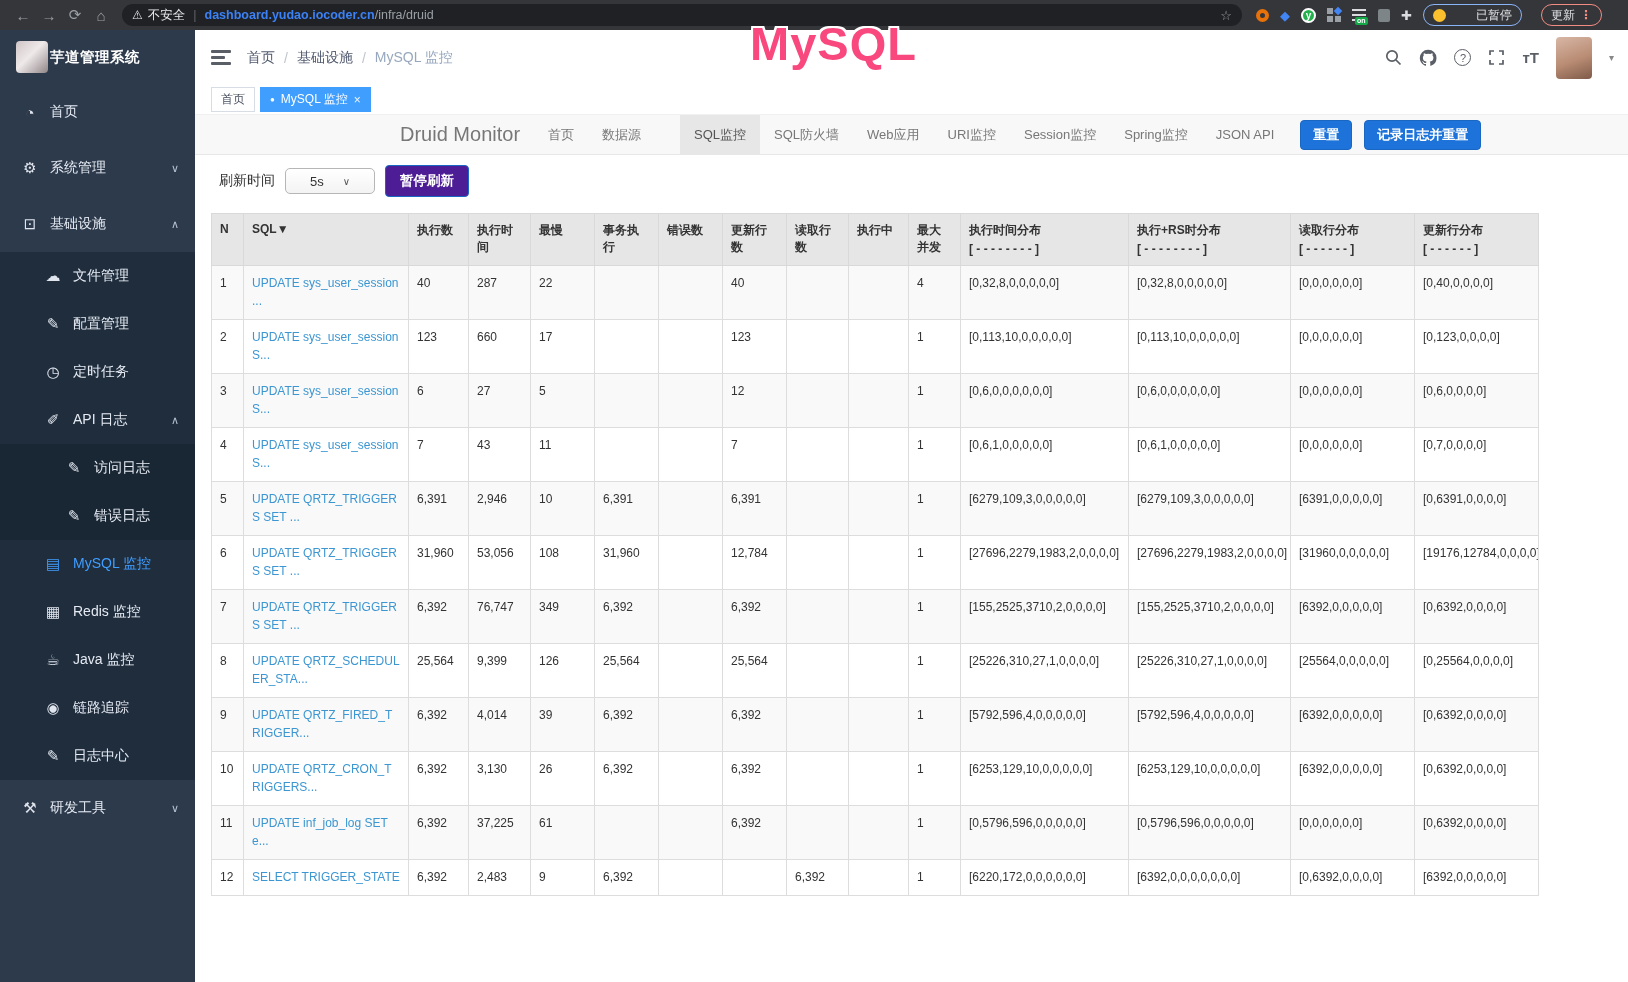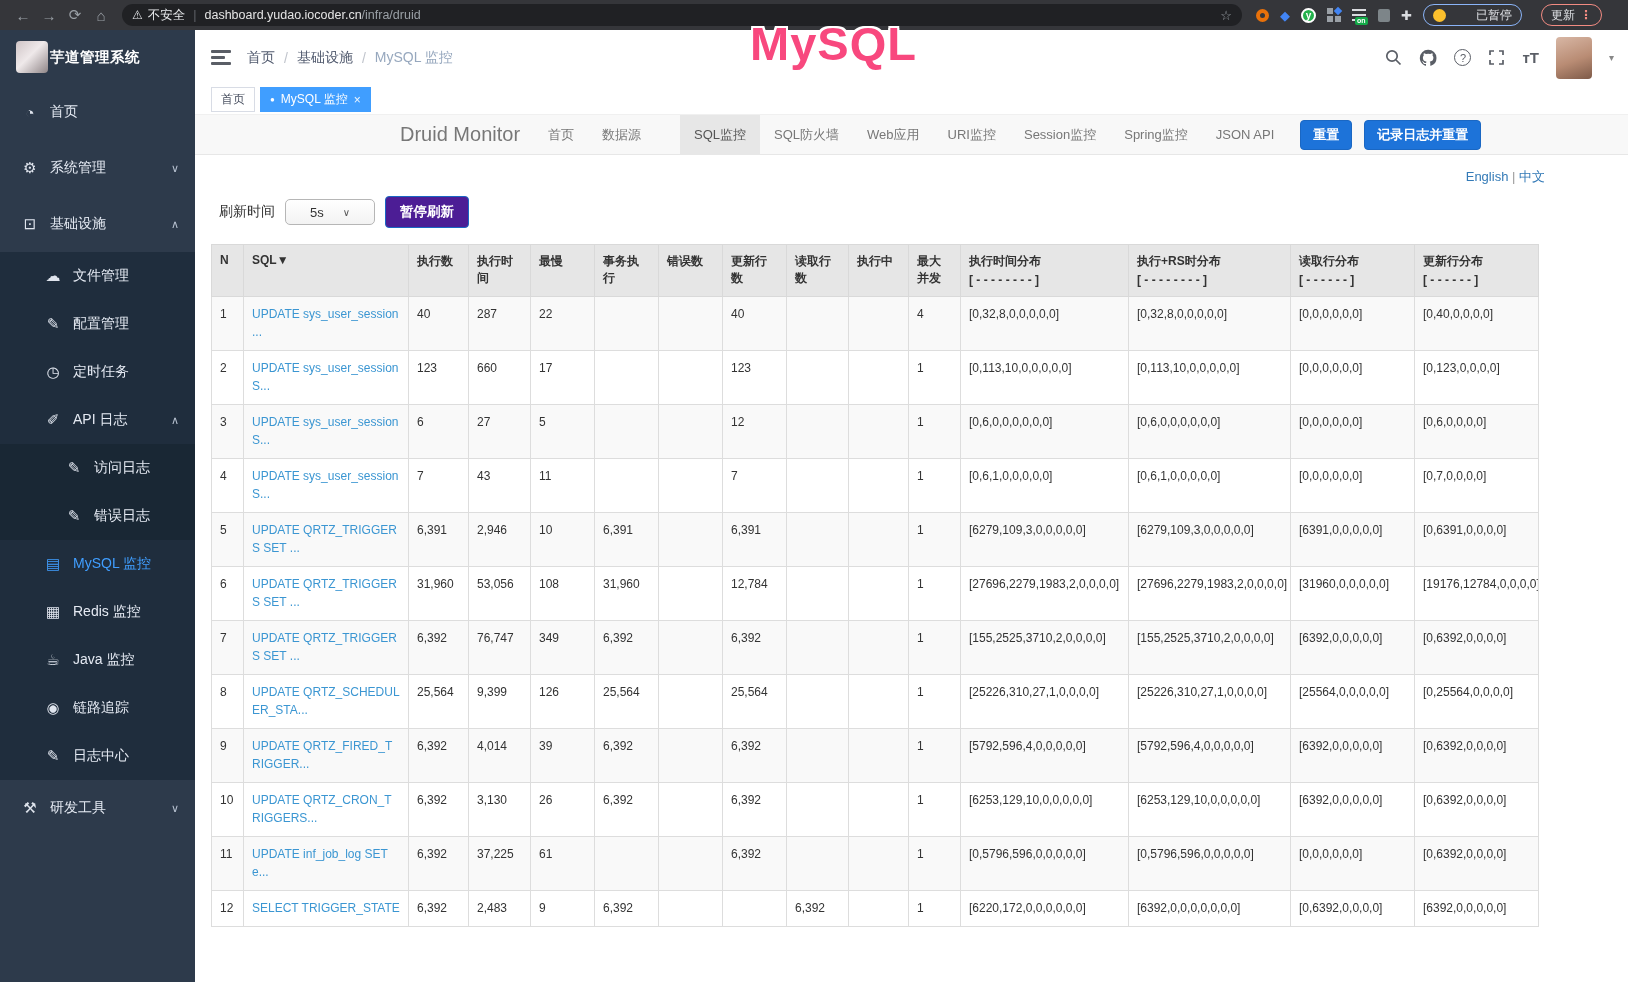--- a/index.html
+++ b/index.html
@@ -5,21 +5,21 @@
   * { margin:0; padding:0; box-sizing:border-box; }
   html,body { width:1628px; height:982px; overflow:hidden; font-family:"Liberation Sans","DejaVu Sans",sans-serif; background:#fff; }
 
   
   .browser-bar { position:absolute; left:0; top:0; width:1628px; height:30px; background:#35363a; display:flex; align-items:center; padding:0 10px; z-index:50; }
   .nav-glyph { color:#9aa0a6; font-size:15px; width:26px; text-align:center; cursor:pointer; }
   .addr-pill { display:flex; align-items:center; background:#202124; border-radius:14px; height:22px; margin-left:8px; width:1120px; padding:0 10px; color:#e8eaed; font-size:12.5px; }
   .warn { color:#e8eaed; margin-right:5px; font-size:12px; }
   .sec-label { color:#e8eaed; margin-right:8px; }
   .addr-div { color:#5f6368; margin-right:8px; }
-  .host { color:#e5e5e5; font-weight:normal; }
+  .host { color:#3b82f6; font-weight:bold; }
   .path { color:#9aa0a6; }
   .addr-star { margin-left:auto; color:#9aa0a6; font-size:13px; }
   .ext-row { display:flex; align-items:center; gap:11px; margin-left:14px; }
   .ext-donut { width:13px; height:13px; border:4px solid #e8710a; border-radius:50%; }
   .ext-gem { color:#4285f4; font-size:13px; }
   .ext-green { width:15px; height:15px; background:#24b24c; border-radius:50%; color:#fff; font-size:10px; font-weight:bold; display:flex; align-items:center; justify-content:center; border:2px solid #fff; }
   .ext-squares { position:relative; width:14px; height:14px; }
   .ext-squares i { position:absolute; width:6px; height:6px; background:#9aa0a6; }
   .ext-squares i.b { background:#4285f4; transform:rotate(45deg); }
   .ext-list { position:relative; width:15px; height:13px; }
@@ -279,25 +279,20 @@
       <span class="dn-item">Web应用</span>
       <span class="dn-item">URI监控</span>
       <span class="dn-item">Session监控</span>
       <span class="dn-item">Spring监控</span>
       <span class="dn-item">JSON API</span>
       <button class="dn-btn">重置</button>
       <button class="dn-btn">记录日志并重置</button>
     </div>
 
   <div class="content">
-    <div class="lang-row">
-      <a>English</a>
-      <span>|</span>
-      <a>中文</a>
-    </div>
     <div class="title-row">
       <div class="refresh">
         <span>刷新时间</span>
         <span class="select">
           <span>5s</span>
           <span class="sc">∨</span>
         </span>
         <button class="pause-btn">暂停刷新</button>
       </div>
     </div>

